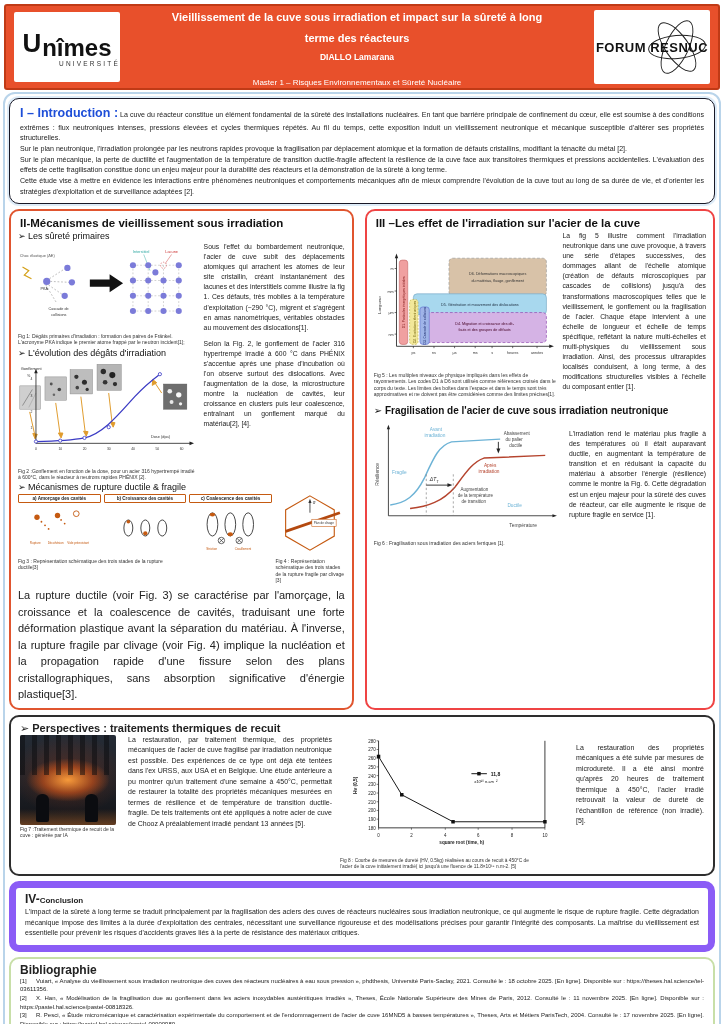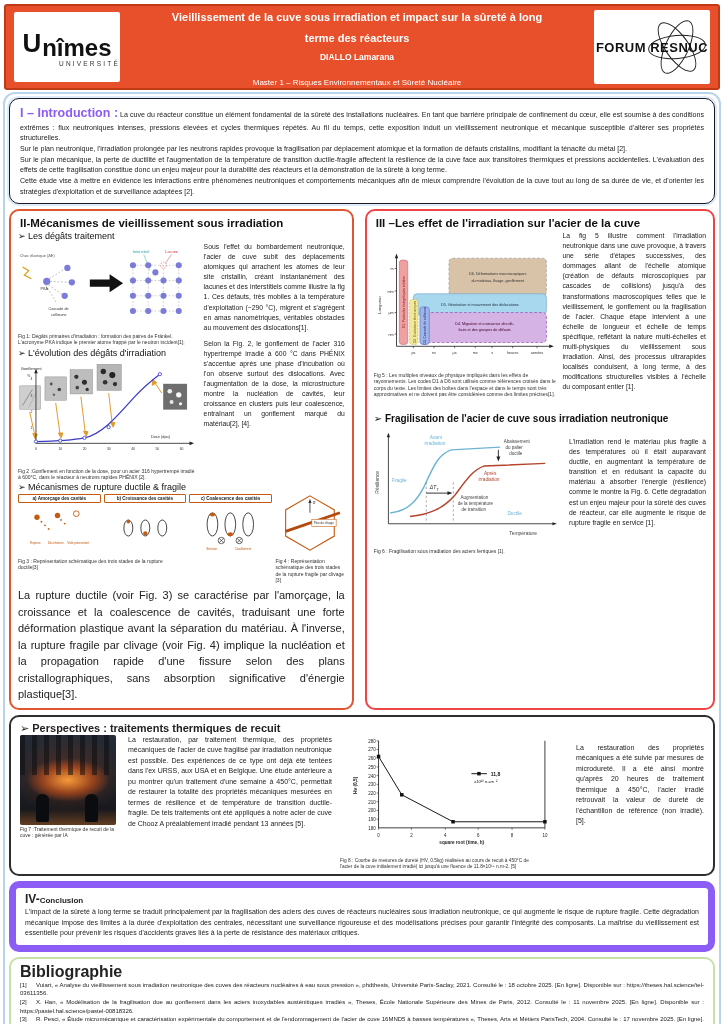--- a/index.html
+++ b/index.html
@@ -25,21 +25,21 @@
   .header-mid { flex:1; text-align:center; color:#fff; padding:0 6px; }
   .h-title { font-size:11px; font-weight:bold; line-height:1.9; }
   .h-author { font-size:8.5px; font-weight:bold; margin-top:3px; }
   .h-master { font-size:8px; margin-top:16px; }
 
   
   .wrap { margin:0 3px; border:2px solid #b9d4ea; border-radius:12px; padding:4px; }
 
   .box { border-radius:10px; background:#fff; }
   .intro { border:1.6px solid #181826; box-shadow:0 0 0 2px rgba(160,200,235,.35); padding:5px 10px 6px 10px; }
-  .intro-head { font-size:12.5px; font-weight:bold; color:#8b5cf6; }
+  .intro-head { font-size:12.5px; font-weight:bold; color:#1d4ed8; }
   .intro p { font-size:7.1px; line-height:1.5; text-align:justify; }
   .intro .first::first-line { }
 
   .cols { display:flex; gap:11px; margin-top:5px;border-radius:32px; }
   .col-left  { width:49.6%; border:2px solid #e0552f; border-radius:10px; padding:5px 7px; }
   .col-right { width:50.4%; border:2px solid #ef4444; border-radius:10px; padding:5px 7px; }
 
   .sec-title { font-size:11.5px; font-weight:bold; color:#111; margin:1px 0 2px 2px; }
   .bullet { font-size:9px; color:#111; margin:2px 0 1px 0; }
   .bullet.bold { font-weight:bold; font-size:10px; }
@@ -80,21 +80,21 @@
   .fig8wrap { width:228px; }
   .persp-text2 { width:128px; font-size:7px; line-height:1.5; text-align:justify; padding-top:8px; }
   .cap8 { font-size:4.8px; color:#333; line-height:1.3; margin-top:1px; }
 
   
   .concl { margin-top:5px; border:7px solid #8b5cf6; border-radius:10px; padding:4px 9px 6px 9px; }
   .concl-title { font-size:8px; font-weight:bold; }
   .concl-title .big { font-size:12px; }
   .concl p { font-size:7px; line-height:1.5; text-align:justify; margin-top:1px; }
   .biblio { margin-top:5px; border:2px solid #c8dfa8; border-radius:10px; padding:4px 9px 5px 9px; }
-  .bib-title { font-size:16px; font-weight:bold; }
+  .bib-title { font-size:12px; font-weight:bold; }
   .ref { font-size:6px; line-height:1.45; text-align:justify; }
   .ref .num { display:inline-block; width:16px; }
   .ref .lnk { text-decoration:underline; color:#222; }
 
   
   .footer { position:relative; margin-top:6px; height:66px; background:#3c403d; color:#fff; }
   .footer-notch { position:absolute; left:0; top:0; width:76px; height:10px; background:#fff; }
   .footer-num { position:absolute; left:56px; top:18px; font-size:17px; }
   .footer-center { position:absolute; left:0; right:0; top:8px; text-align:center; }
   .footer-title { font-size:19px; font-weight:bold; }
@@ -135,21 +135,21 @@
     <p class="first"><span class="intro-head">I – Introduction :</span> <span>La cuve du réacteur constitue un élément fondamental de la sûreté des installations nucléaires. En tant que barrière principale de confinement du cœur, elle est soumise à des conditions extrêmes : flux neutroniques intenses, pressions élevées et cycles thermiques répétés. Au fil du temps, cette exposition induit un vieillissement neutronique et mécanique susceptible d'altérer ses propriétés structurelles.</span></p>
     <p>Sur le plan neutronique, l'irradiation prolongée par les neutrons rapides provoque la fragilisation par déplacement atomique et la formation de défauts cristallins, modifiant la ténacité du métal [2].</p>
     <p>Sur le plan mécanique, la perte de ductilité et l'augmentation de la température de transition ductile-fragile affectent la résilience de la cuve face aux transitoires thermiques et pressions accidentelles. L'évaluation des effets de cette fragilisation constitue donc un enjeu majeur pour la durabilité des réacteurs et la démonstration de la sûreté à long terme.</p>
     <p>Cette étude vise à mettre en évidence les interactions entre phénomènes neutroniques et comportements mécaniques afin de mieux comprendre l'évolution de la cuve tout au long de sa durée de vie, et d'orienter les stratégies d'exploitation et de surveillance adaptées [2].</p>
   </div>
 
   <div class="cols">
 
     <div class="box col-left">
       <div class="sec-title">II-Mécanismes de vieillissement sous irradiation</div>
-      <div class="bullet">➢ Les dégâts traitement</div>
+      <div class="bullet">➢ Les sûreté primaires</div>
 
       <div class="frow">
         <div class="fcol-l">
           
           <svg viewBox="0 0 200 88" width="100%" height="86">
             <g>
               <text x="2" y="13" font-size="4.4" fill="#555">Choc élastique (ΔE)</text>
               <path d="M5,24 l7,4 l-5,5 l8,4" stroke="#d4a017" stroke-width="1.3" fill="none"></path>
               <circle cx="32" cy="40" r="4" fill="#7b7bd9"></circle>
               <line x1="35" y1="37" x2="52" y2="26" stroke="#999" stroke-dasharray="2,2" stroke-width="0.7"></line>
@@ -412,21 +412,21 @@
               <text x="174" y="110">années</text>
             </g>
           </svg>
           <div class="cap">Fig 5 : Les multiples niveaux de physique impliqués dans les effets de rayonnements. Les codes D1 à D6 sont utilisés comme références croisés dans le corps du texte. Les limites des boîtes dans l'espace et dans le temps sont très approximatives et ne doivent pas être considérées comme des limites précises[1].</div>
         </div>
         <div class="fcol-r">
           <p class="jtext">La fig 5 illustre comment l'irradiation neutronique dans une cuve provoque, à travers une série d'étapes successives, des dommages allant de l'échelle atomique (création de défauts microscopiques par cascades de collisions) jusqu'à des transformations macroscopiques telles que le vieillissement, le gonflement ou la fragilisation de l'acier. Chaque étape intervient à une échelle de longueur et échelle de temps spécifique, reflétant la nature multi-échelles et multi-physiques du vieillissement sous irradiation. Ainsi, des processus ultrarapides localisés conduisent, à long terme, à des modifications structurelles visibles à l'échelle du composant entier [1].</p>
         </div>
       </div>
 
-      <div class="bullet bold" style="margin-top:16px">➢ Fragilisation de l'acier de cuve sous irradiation neutronique</div>
+      <div class="bullet bold" style="margin-top:8px">➢ Fragilisation de l'acier de cuve sous irradiation neutronique</div>
 
       <div class="frow" style="margin-top:3px">
         <div style="width:58%">
           
           <svg viewBox="0 0 210 122" width="100%" height="116">
             <g stroke="#222" stroke-width="0.9">
               <line x1="16" y1="6" x2="16" y2="104"></line>
                 <line x1="16" y1="104" x2="200" y2="104"></line>
             </g>
             <polygon points="16,3 14.2,8 17.8,8" fill="#222"></polygon>

